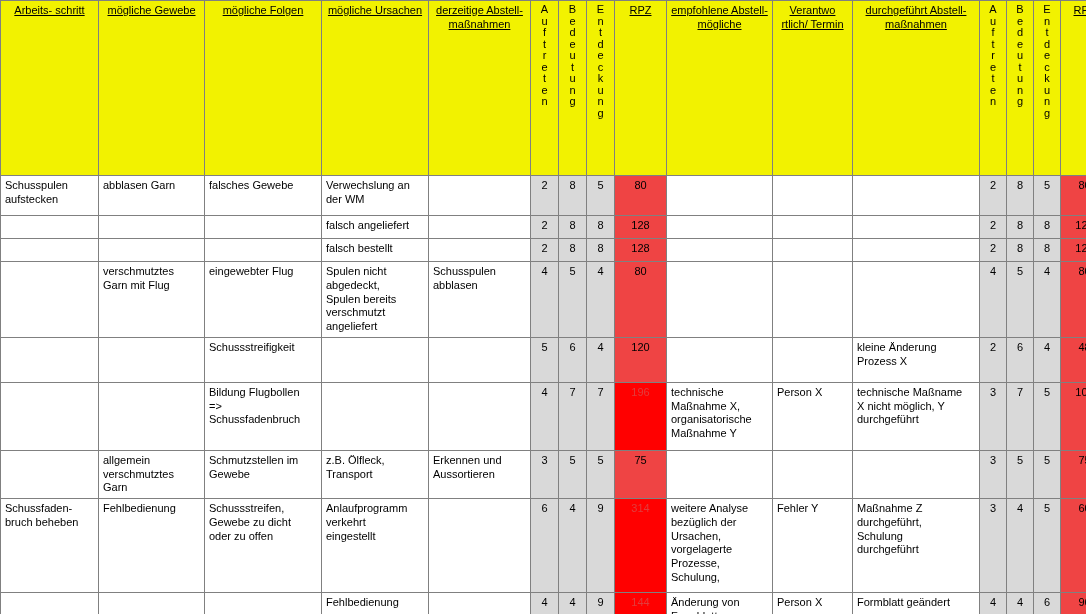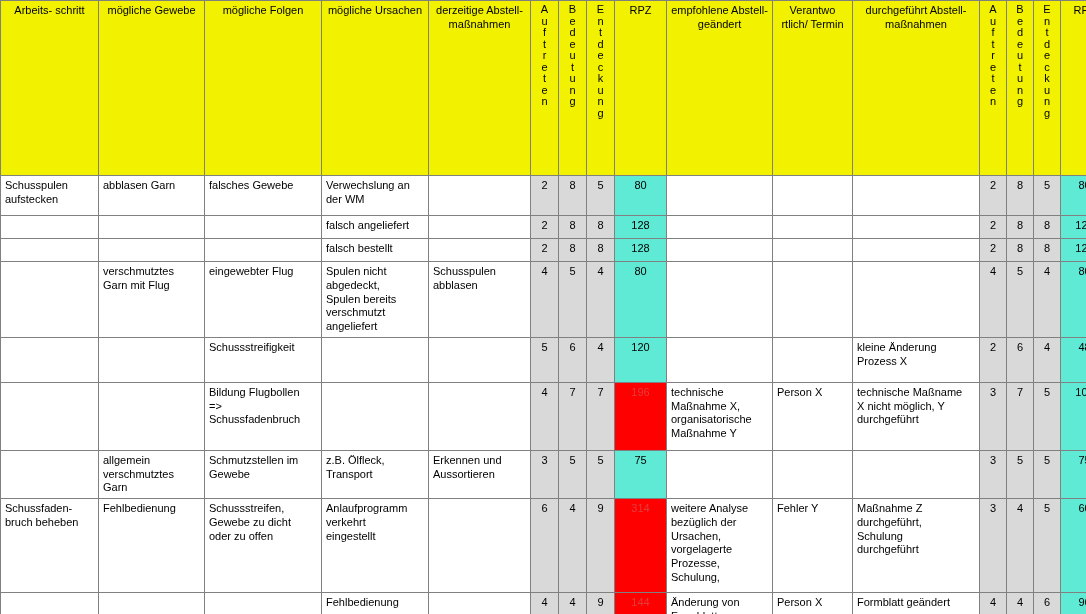--- a/index.html
+++ b/index.html
@@ -49,31 +49,31 @@
     background:#ffffff;
   }
   td.num{
     text-align:center;
     vertical-align:middle;
     background:#d9d9d9;
   }
   td.rpz{
     text-align:center;
     vertical-align:middle;
-    background:#5eead4;
+    background:#ef4444;
   }
   td.rpz.red{
     background:#ff0000;
     color:#e23c3c;
   }
   td.txt{
     background:#ffffff;
   }
   td.empty{background:#ffffff;}
-  .wrap{display:block;}
+  .wrap{display:block;text-decoration:underline;}
 </style>
 </head>
 <body>
 
 <table class="fmea">
   <colgroup>
     <col style="width:98px">
       <col style="width:106px">
       <col style="width:117px">
       <col style="width:107px">
@@ -152,21 +152,21 @@
             <span style="display: block;">n</span>
             <span style="display: block;">g</span>
           </span>
         </th>
       <th>
           <span class="wrap">RPZ</span>
         </th>
       <th>
           <span class="wrap">empfohlene
 Abstell-
-geändert</span>
+mögliche</span>
         </th>
       <th>
           <span class="wrap">Verantwo
 rtlich/
 Termin</span>
         </th>
       <th>
           <span class="wrap">durchgeführt
 Abstell-
 maßnahmen</span>

